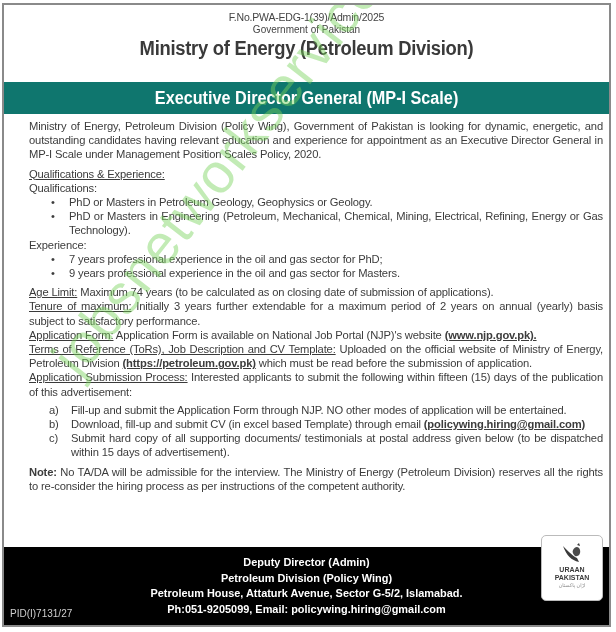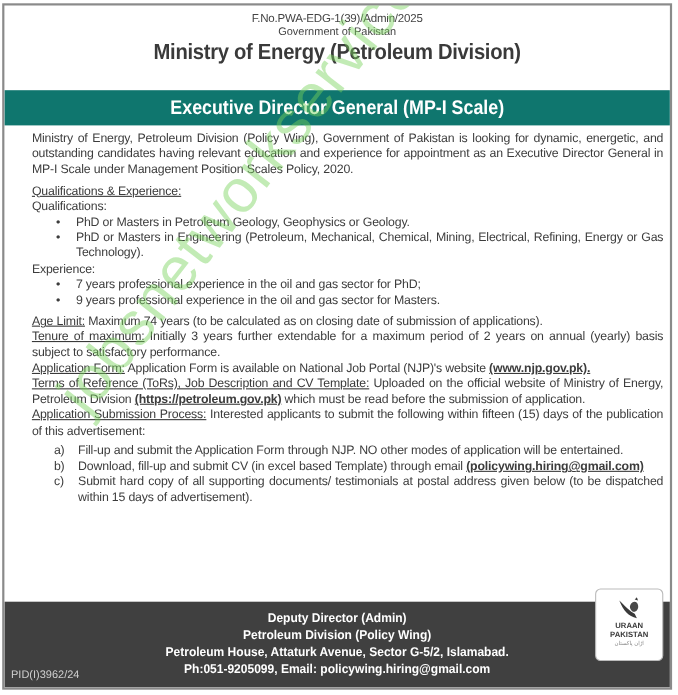--- a/index.html
+++ b/index.html
@@ -16,21 +16,21 @@
   .gap { margin-top: 5px !important; }
   .lbl { font-weight: normal; text-decoration: underline; color: #3a3a3a; }
   .bold-u { font-weight: bold; text-decoration: underline; }
   .bold { font-weight: bold; }
   ul.bul { margin: 0; padding: 0 0 0 40px; list-style: none; }
   ul.bul li { position: relative; text-align: justify; }
   ul.bul li::before { content: "•"; position: absolute; left: -18px; }
   ol.alpha { margin: 4px 0 0 0; padding: 0 0 0 42px; list-style: none; }
   ol.alpha li { position: relative; text-align: justify; }
   ol.alpha li .mk { position: absolute; left: -22px; }
-  .footer { position: absolute; left: 0; right: 0; bottom: 0; height: 78px; background: #404040; color: #fff; }
+  .footer { position: absolute; left: 0; right: 0; bottom: 0; height: 78px; background: #000000; color: #fff; }
   .contact { position: absolute; left: 0; right: 0; top: 8px; text-align: center; font-weight: bold; font-size: 11.5px; line-height: 15.5px; }
   .contact div { transform: scaleX(0.95); }
   .pid { position: absolute; left: 6px; bottom: 6px; font-size: 10px; color: #cfcfcf; }
   .logo { position: absolute; right: 6px; top: -12px; width: 60px; height: 64px; background: #fff; border-radius: 5px; border: 1px solid #bbb; text-align: center; color: #3a3a3a; }
   .logo .ic { margin-top: 6px; height: 24px; }
   .logo .t1 { font-size: 7px; font-weight: bold; line-height: 8px; }
   .logo .t2 { font-size: 5px; color: #888; line-height: 7px; }
   .wm { position: absolute; left: 60px; top: 330px; transform: rotate(-52deg); transform-origin: left center; font-size: 56px; color: rgba(120, 210, 90, 0.45); font-family: "Liberation Sans", sans-serif; white-space: nowrap; pointer-events: none; letter-spacing: 1px; }
 </style>
 </head>
@@ -65,30 +65,31 @@
     <p class="gap"><span class="lbl">Age Limit:</span><span> Maximum 74 years (to be calculated as on closing date of submission of applications).</span></p>
     <p><span class="lbl">Tenure of maximum:</span><span> Initially 3 years further extendable for a maximum period of 2 years on annual (yearly) basis subject to satisfactory performance.</span></p>
     <p><span class="lbl">Application Form:</span><span> Application Form is available on National Job Portal (NJP)'s website </span><span class="bold-u">(www.njp.gov.pk).</span></p>
     <p><span class="lbl">Terms of Reference (ToRs), Job Description and CV Template:</span><span> Uploaded on the official website of Ministry of Energy, Petroleum Division </span><span class="bold-u">(https://petroleum.gov.pk)</span><span> which must be read before the submission of application.</span></p>
     <p><span class="lbl">Application Submission Process:</span><span> Interested applicants to submit the following within fifteen (15) days of the publication of this advertisement:</span></p>
     <ol class="alpha">
       <li><span class="mk">a)</span><span>Fill-up and submit the Application Form through NJP. NO other modes of application will be entertained.</span></li>
       <li><span class="mk">b)</span><span>Download, fill-up and submit CV (in excel based Template) through email </span><span class="bold-u">(policywing.hiring@gmail.com)</span></li>
       <li><span class="mk">c)</span><span>Submit hard copy of all supporting documents/ testimonials at postal address given below (to be dispatched within 15 days of advertisement).</span></li>
     </ol>
+    <p class="gap"><span class="bold">Note:</span><span> No TA/DA will be admissible for the interview. The Ministry of Energy (Petroleum Division) reserves all the rights to re-consider the hiring process as per instructions of the competent authority.</span></p>
   </div>
 
   <div class="footer">
     <div class="contact">
       <div>Deputy Director (Admin)</div>
       <div>Petroleum Division (Policy Wing)</div>
       <div>Petroleum House, Attaturk Avenue, Sector G-5/2, Islamabad.</div>
       <div>Ph:051-9205099, Email: policywing.hiring@gmail.com</div>
     </div>
-    <div class="pid">PID(I)3962/24</div>
+    <div class="pid">PID(I)7131/27</div>
     <div class="logo">
       <div class="ic">
         <svg width="26" height="24" viewBox="0 0 26 24">
           <path d="M4 4 C8 14 12 18 20 20 L18 16 C14 14 10 10 4 4 Z" fill="#3a3a3a"></path>
           <path d="M14 8 C16 4 20 4 21 8 C22 12 19 15 16 14 C14 12 13 10 14 8 Z" fill="#4a4a4a"></path>
           <path d="M18 3 L20 1 L21 4 Z" fill="#3a3a3a"></path>
         </svg>
       </div>
       <div class="t1">URAAN</div>
       <div class="t1">PAKISTAN</div>

